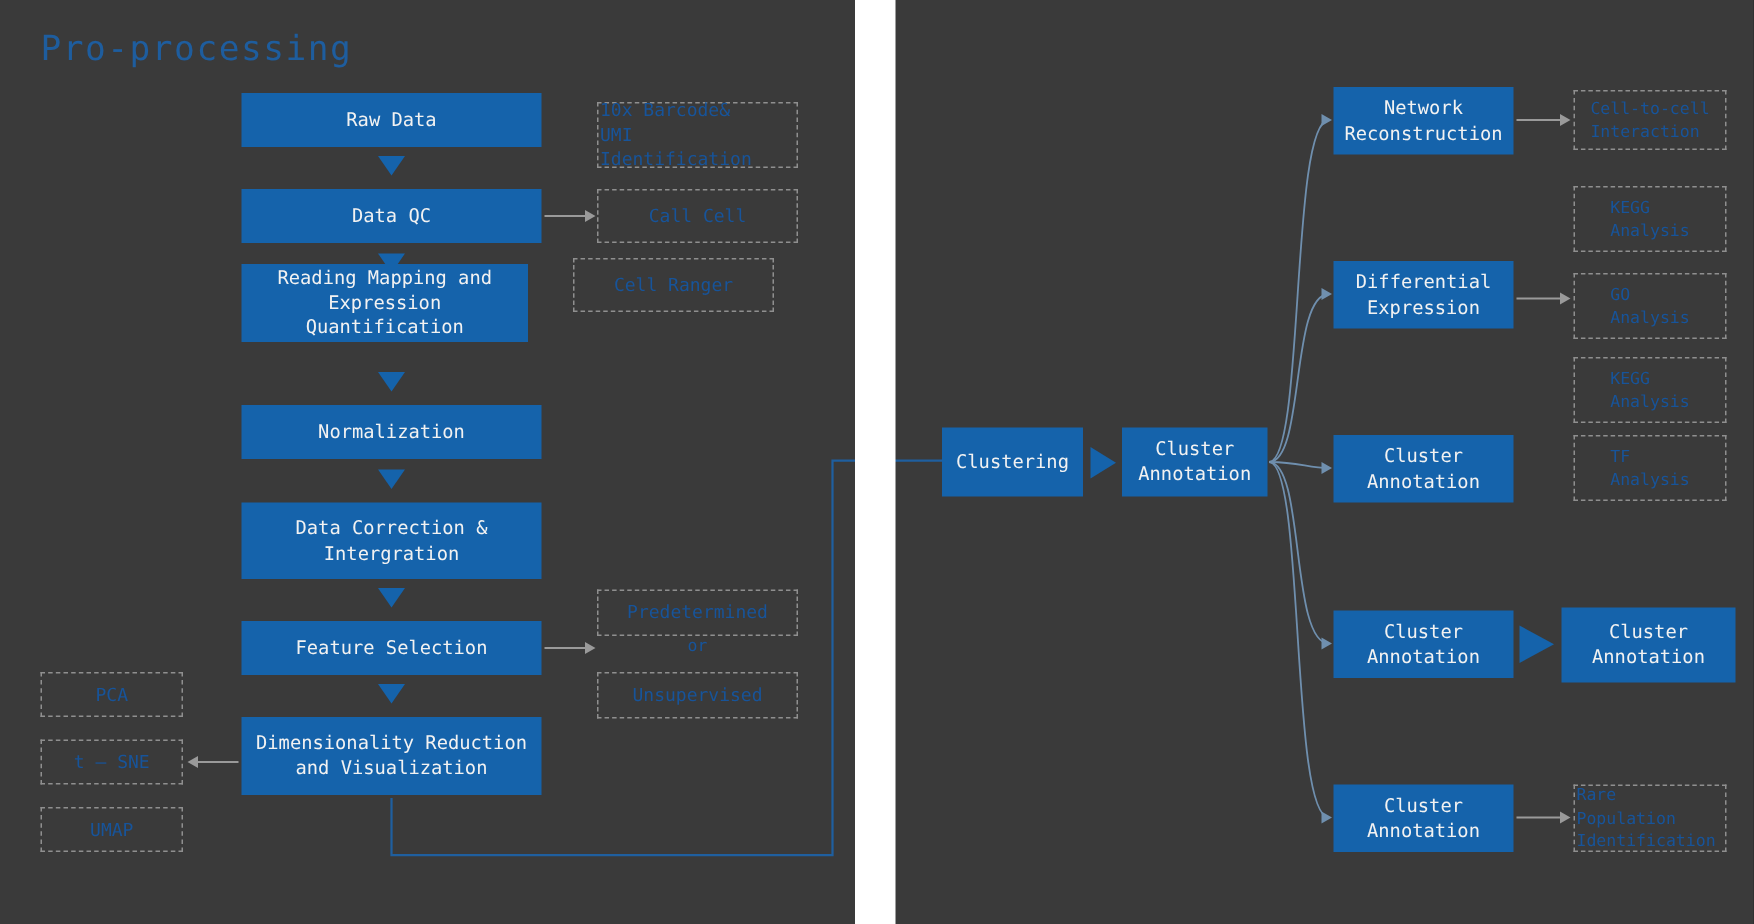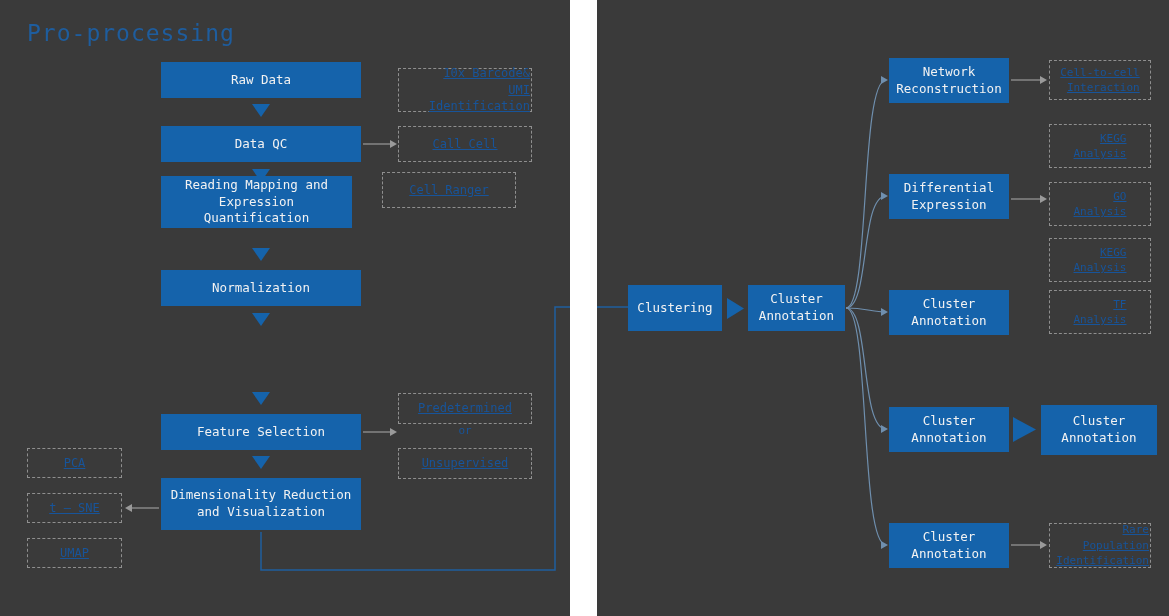--- a/index.html
+++ b/index.html
@@ -31,26 +31,25 @@
     text-align:center;
     font-size:12.5px;line-height:1.35;
     white-space:pre-line;
     padding:2px;box-sizing:border-box;
   }
   .dashed{
     position:absolute;
     border:1px dashed var(--dash-border,#8f8f8f);
     color:var(--note-text,#17549a);
     display:flex;align-items:center;justify-content:center;
-    text-align:right;
+    text-align:left;
     font-size:12px;line-height:1.4;
     white-space:pre-line;
     padding:1px;box-sizing:border-box;
     background:transparent;
-    text-decoration:underline;
   }
   .dashed.sm{font-size:11px;}
   .or-label{
     position:absolute;left:398px;top:424px;width:134px;
     text-align:center;color:var(--note-text,#17549a);
     font-size:11px;
   }
 </style>
 </head>
 <body>
@@ -110,20 +109,22 @@
   <div id="divider"></div>
 
   <div class="panel">
     <div class="panel-title" style="left:27px;top:20px">Pro-processing</div>
 
     <div class="box" style="left:161px;top:62px;width:200px;height:36px">Raw Data</div>
     <div class="box" style="left:161px;top:126px;width:200px;height:36px">Data QC</div>
     <div class="box" style="left:161px;top:176px;width:191px;height:52px">Reading Mapping and
 Expression Quantification</div>
     <div class="box" style="left:161px;top:270px;width:200px;height:36px">Normalization</div>
+    <div class="box" style="left:161px;top:335px;width:200px;height:51px">Data Correction &amp;
+Intergration</div>
     <div class="box" style="left:161px;top:414px;width:200px;height:36px">Feature Selection</div>
     <div class="box" style="left:161px;top:478px;width:200px;height:52px">Dimensionality Reduction
 and Visualization</div>
 
     <div class="dashed" style="left:398px;top:68px;width:134px;height:44px">10x Barcode&amp;
 UMI Identification</div>
     <div class="dashed" style="left:398px;top:126px;width:134px;height:36px">Call Cell</div>
     <div class="dashed" style="left:382px;top:172px;width:134px;height:36px">Cell Ranger</div>
     <div class="dashed" style="left:398px;top:393px;width:134px;height:31px">Predetermined</div>
     <div class="or-label">or</div>

